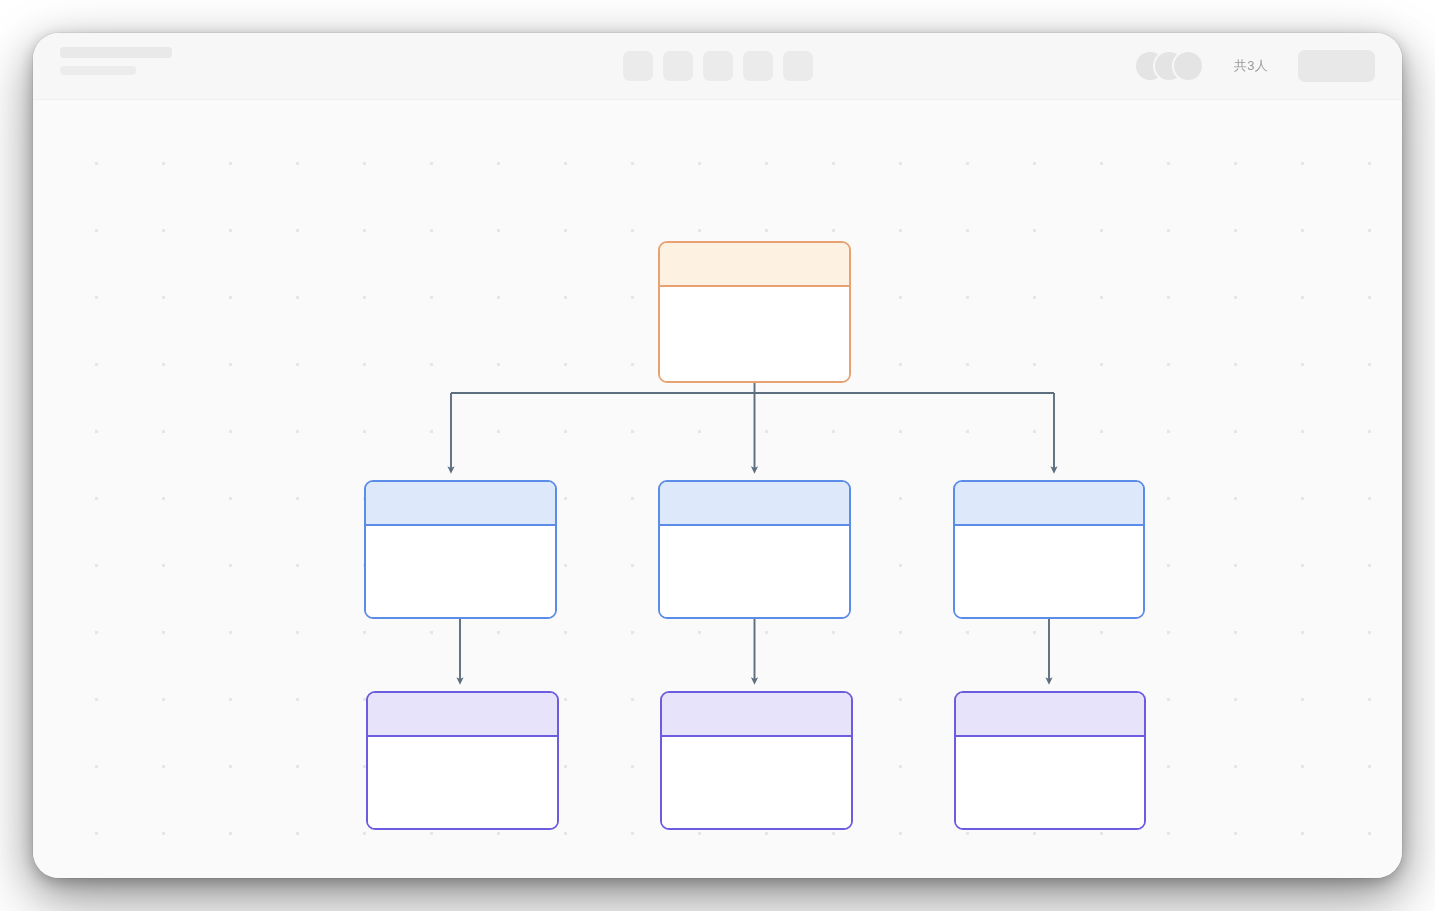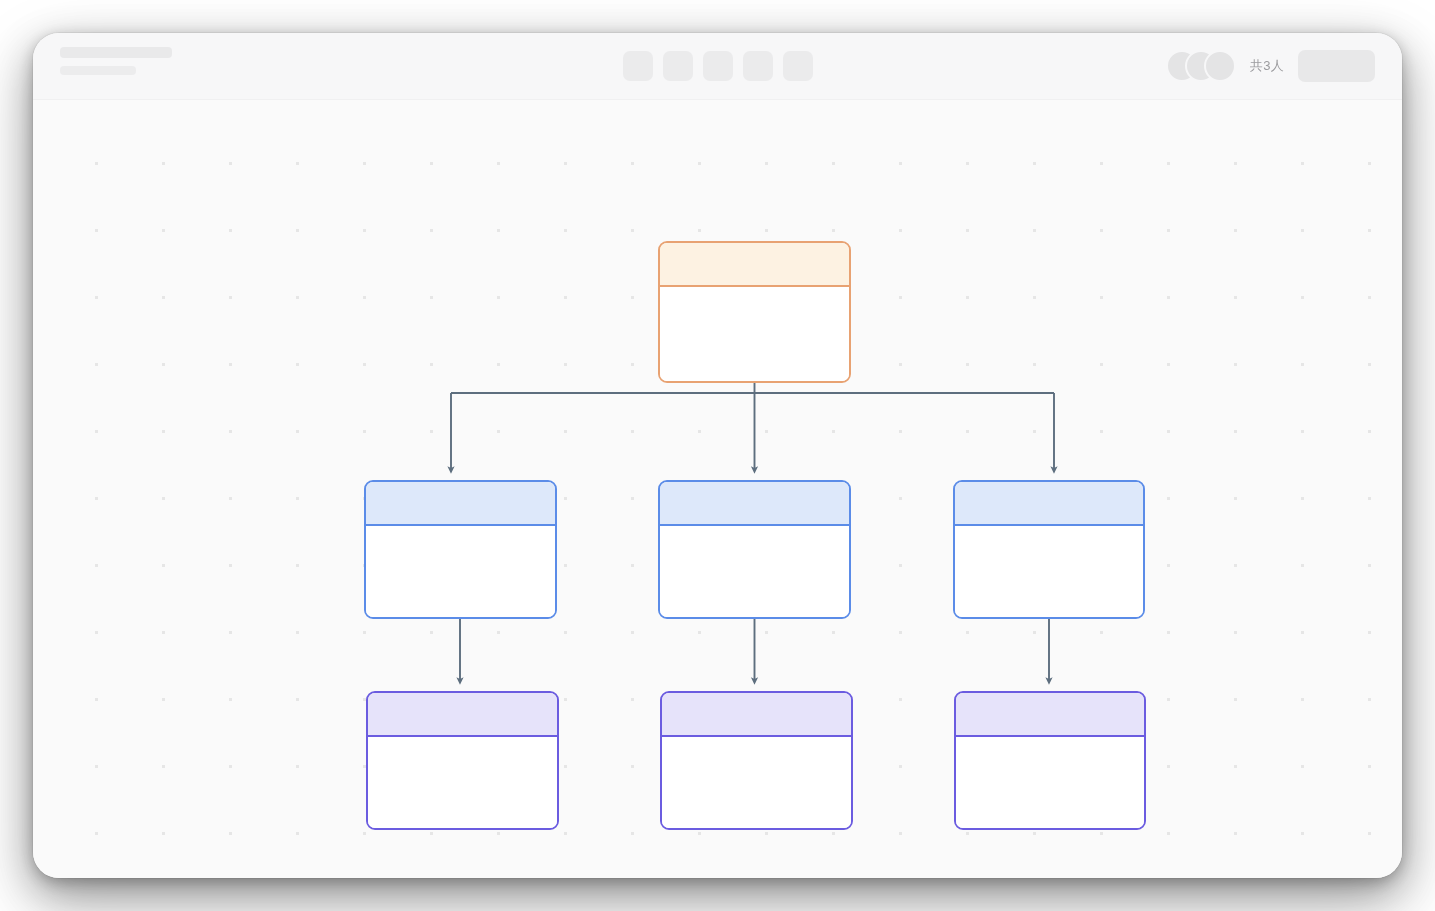--- a/index.html
+++ b/index.html
@@ -62,21 +62,21 @@
     width: 30px; height: 30px;
     background: #ebebec;
     border-radius: 7px;
   }
 
   #header-right {
     position: absolute;
     right: 27px;
     display: flex;
     align-items: center;
-    gap: 14px;
+    gap: 30px;
   }
   #avatar-stack { display: flex; align-items: center; }
   .avatar {
     width: 32px; height: 32px;
     border-radius: 50%;
     background: #e4e4e5;
     border: 2px solid #f7f7f8;
   }
   .avatar + .avatar { margin-left: -13px; }
   #member-count {

